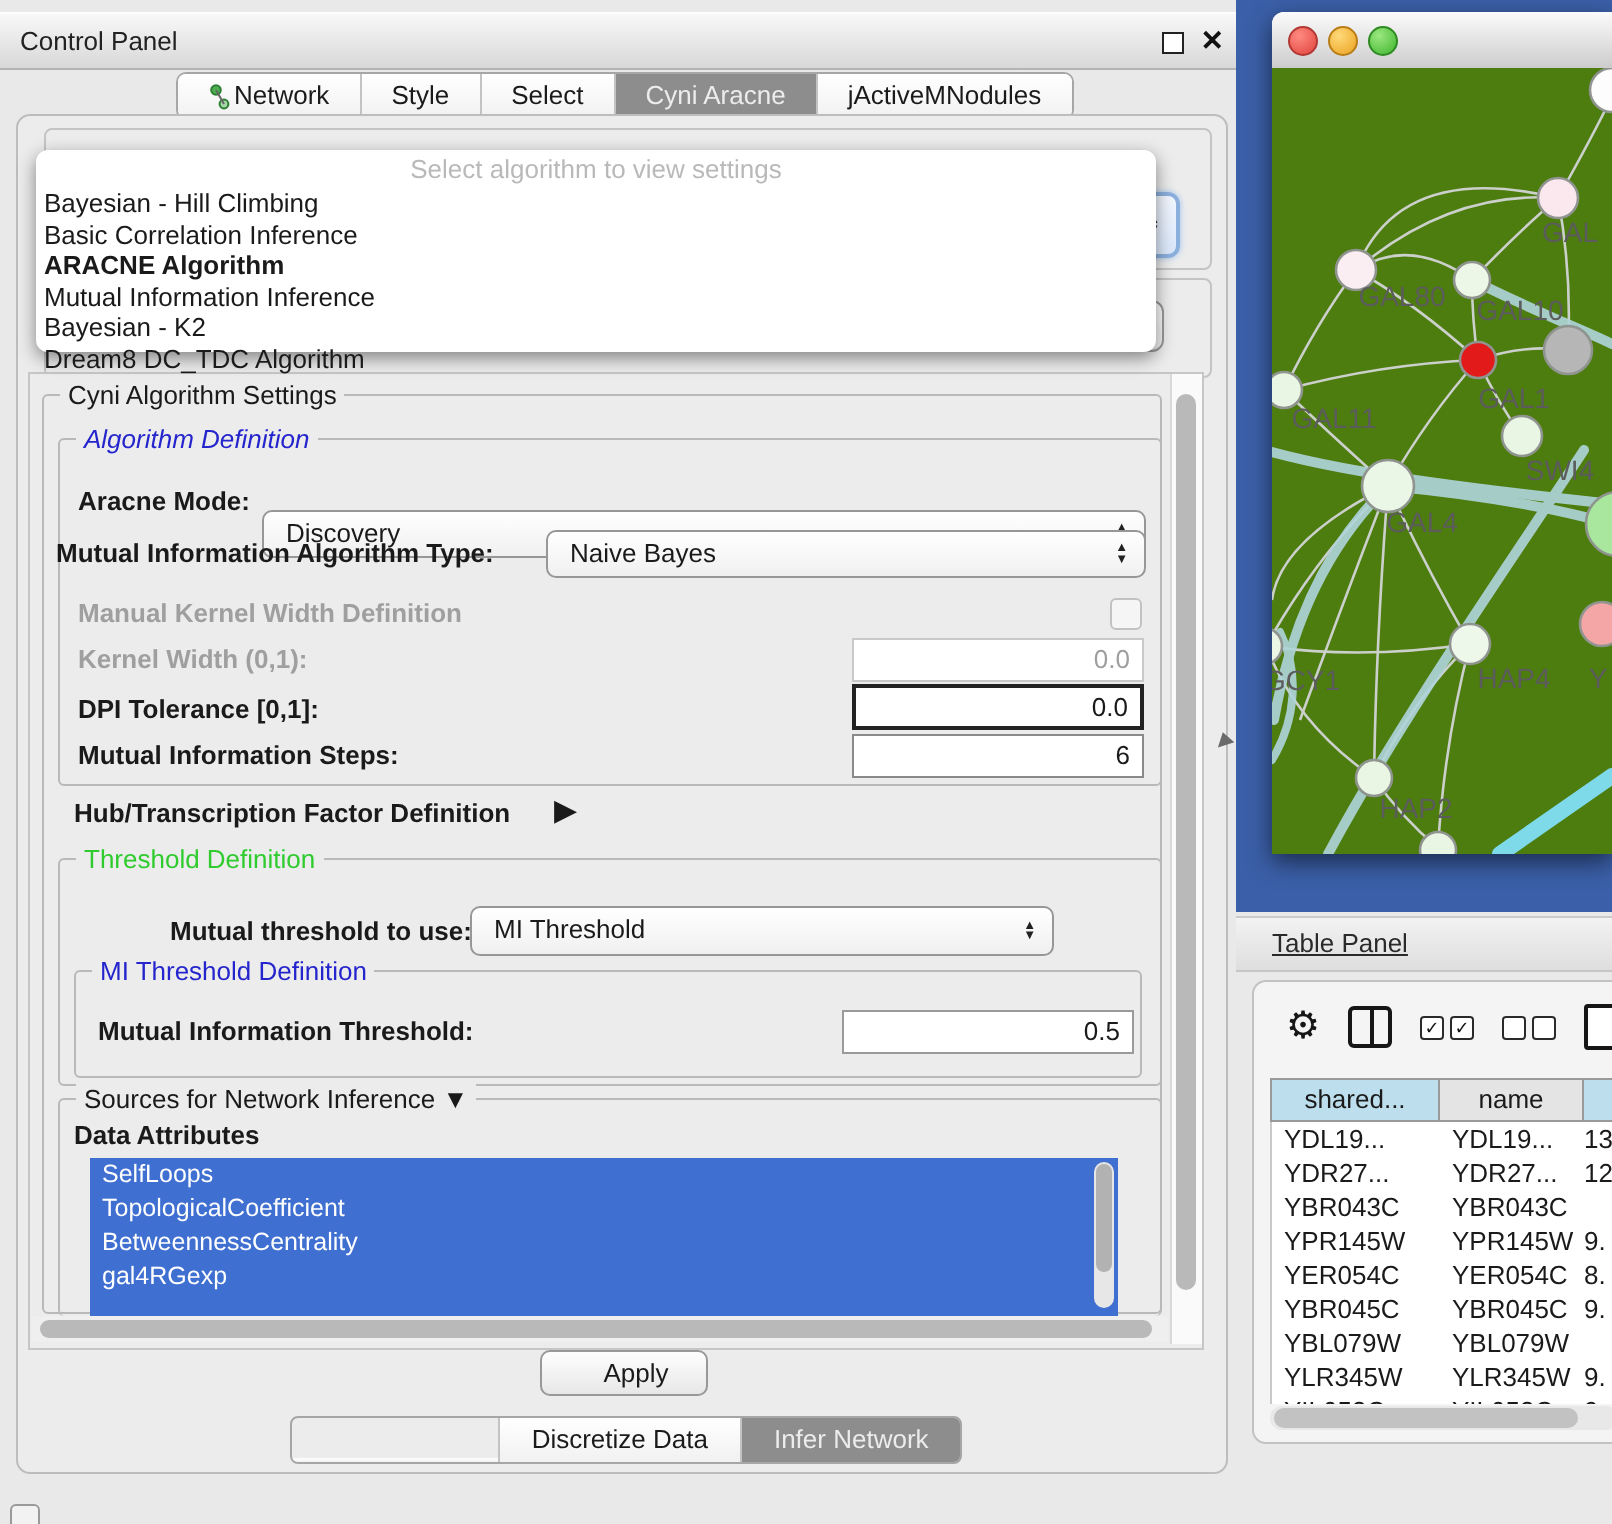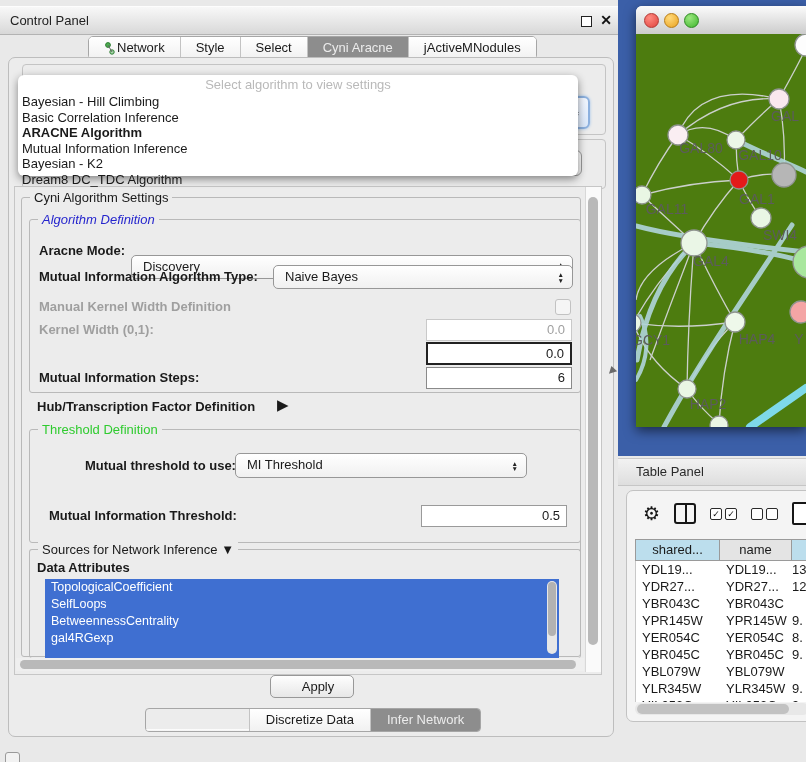--- a/index.html
+++ b/index.html
@@ -52,21 +52,21 @@
   .btab{padding:0 16px;line-height:22px;background:linear-gradient(#ffffff,#f1f1f1);border-left:1px solid #c3c3c3;}
   .btab:first-child{border-left:none;margin-top:20px;}
   .btab.sel{background:#8d8d8d;color:#ececec;}
   
   .desktop{left:618px;top:0;width:188px;height:456px;background:#3b5fa8;}
   .netwin{left:636px;top:6px;width:170px;height:421px;background:#fff;border-radius:6px 0 0 0;box-shadow:0 4px 12px rgba(0,0,0,.55);}
   .net-titlebar{position:absolute;left:0;top:0;width:100%;height:28px;background:linear-gradient(#fbfbfb,#cccccc);border-bottom:1px solid #999;border-radius:6px 0 0 0;}
   .light{position:absolute;top:7px;width:13px;height:13px;border-radius:50%;}
   .net-canvas{position:absolute;left:0;top:28px;width:170px;height:393px;overflow:hidden;background:#4d7c0f;}
   .tp-titlebar{left:618px;top:458px;width:188px;height:26px;background:linear-gradient(#f2f2f2,#dedede);border-top:1px solid #cacaca;border-bottom:1px solid #c6c6c6;}
-  .tp-title{left:18px;top:0;line-height:26px;color:#2a2a2a;}
+  .tp-title{left:18px;top:0;line-height:26px;color:#2a2a2a;text-decoration:underline;}
   .tp-box{left:626px;top:490px;width:190px;height:230px;background:#f4f4f4;border:1px solid #c2c2c2;border-radius:7px;}
   .gear{font-size:19px;line-height:22px;color:#161616;}
   .colicon{width:18px;height:17px;border:2px solid #161616;border-radius:3px;position:relative;}
   .colicon:before{content:"";position:absolute;left:50%;top:0;width:2px;height:100%;background:#161616;}
   .cb{width:10px;height:10px;border:1.5px solid #2a2a2a;border-radius:2px;font-size:9px;line-height:10px;text-align:center;color:#111;background:#fff;}
   .docicon{width:15px;height:19px;border:2px solid #161616;border-radius:2px;background:#fff;}
   .thead{display:flex;height:22px;border:1px solid #9a9a9a;box-sizing:border-box;}
   .th{line-height:20px;text-align:center;border-right:1px solid #9a9a9a;box-sizing:border-box;overflow:hidden;}
   .trows{background:#fff;overflow:hidden;border-left:1px solid #c9c9c9;}
   .trow{display:flex;height:17px;line-height:17px;}
@@ -145,60 +145,64 @@
       <span class="gtitle blue">Algorithm Definition</span>
     </div>
     <span class="abs b" style="left:24px;top:52px;line-height:24px;">Aracne Mode:</span>
     <div class="combo" style="left:116px;top:52px;width:442px;height:24px;margin-top:16px;">
       <span>Discovery</span>
       <span class="updn">
           <span>▲</span>
           <span>▼</span>
         </span>
     </div>
-    <span class="abs b" style="left:24px;top:78px;line-height:24px;">Mutual Information Algorithm Type:</span>
+    <span class="abs b" style="left:13px;top:78px;line-height:24px;">Mutual Information Algorithm Type:</span>
     <div class="combo" style="left:258px;top:78px;width:300px;height:24px;">
       <span>Naive Bayes</span>
       <span class="updn">
           <span>▲</span>
           <span>▼</span>
         </span>
     </div>
     <span class="abs b dis" style="left:24px;top:110px;line-height:20px;">Manual Kernel Width Definition</span>
     <span class="checkbox" style="left:540px;top:112px;"></span>
     <span class="abs b dis" style="left:24px;top:132px;line-height:22px;">Kernel Width (0,1):</span>
     <div class="field dis" style="left:411px;top:132px;width:146px;height:22px;">0.0</div>
+    <span class="abs b" style="left:24px;top:156px;line-height:23px;">DPI Tolerance [0,1]:</span>
     <div class="field" style="left:411px;top:155px;width:146px;height:23px;border:2px solid #222;line-height:19px;">0.0</div>
     <span class="abs b" style="left:24px;top:180px;line-height:22px;">Mutual Information Steps:</span>
     <div class="field" style="left:411px;top:180px;width:146px;height:22px;border:1px solid #8a8a8a;">6</div>
 
     <span class="abs b" style="left:22px;top:210px;line-height:20px;">Hub/Transcription Factor Definition</span>
     <span class="abs" style="left:262px;top:209px;font-size:15px;">▶</span>
 
     <div class="group" style="left:14px;top:242px;width:550px;height:112px;">
       <span class="gtitle green">Threshold Definition</span>
     </div>
     <span class="abs b" style="left:70px;top:266px;line-height:25px;">Mutual threshold to use:</span>
     <div class="combo" style="left:220px;top:266px;width:292px;height:25px;">
       <span>MI Threshold</span>
       <span class="updn">
           <span>▲</span>
           <span>▼</span>
         </span>
     </div>
+    <div class="group" style="left:22px;top:298px;width:532px;height:52px;">
+      <span class="gtitle blue">MI Threshold Definition</span>
+    </div>
     <span class="abs b" style="left:34px;top:318px;line-height:22px;">Mutual Information Threshold:</span>
     <div class="field" style="left:406px;top:318px;width:146px;height:22px;border:1px solid #9a9a9a;">0.5</div>
 
     <div class="group" style="left:14px;top:362px;width:550px;height:108px;border-bottom:none;">
       <span class="gtitle"><span>Sources for Network Inference</span> <span>▼</span></span>
     </div>
     <span class="abs b" style="left:22px;top:372px;line-height:18px;">Data Attributes</span>
     <div class="attr-list">
+      <div class="attr-item">SelfLoops</div>
       <div class="attr-item">TopologicalCoefficient</div>
-      <div class="attr-item">SelfLoops</div>
       <div class="attr-item">BetweennessCentrality</div>
       <div class="attr-item">gal4RGexp</div>
       <div class="list-scroll">
           <div class="list-thumb"></div>
         </div>
     </div>
 
     <div class="vscroll">
         <div class="vthumb"></div>
       </div>

